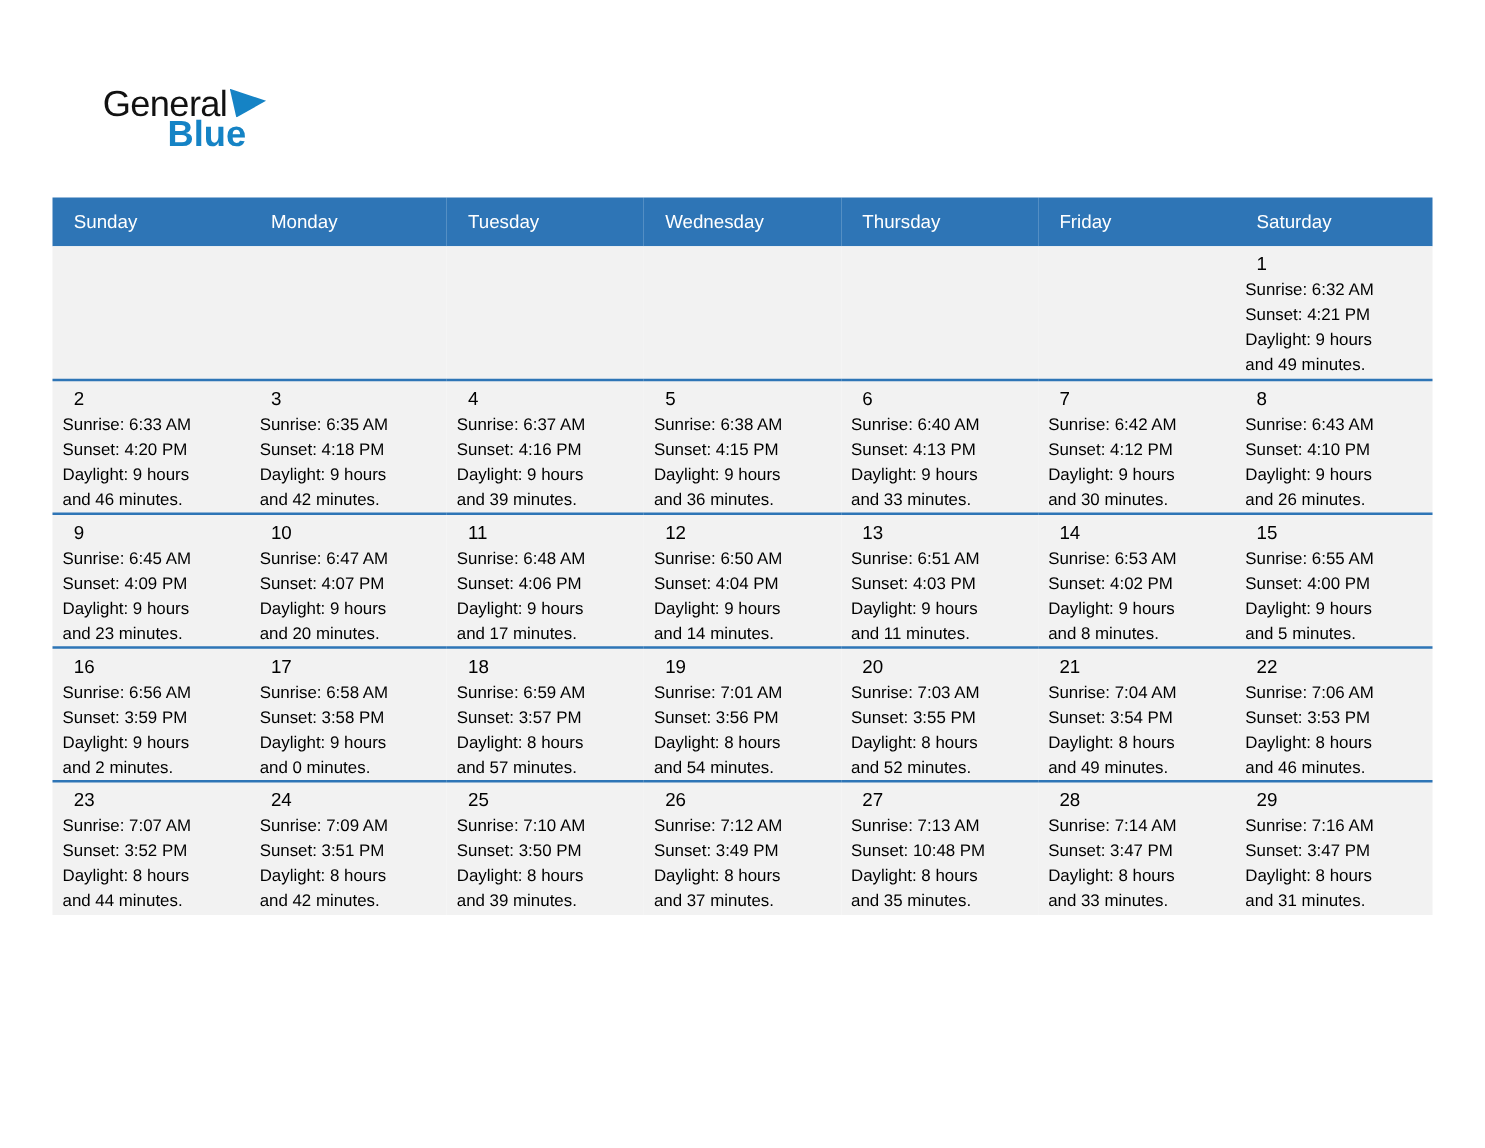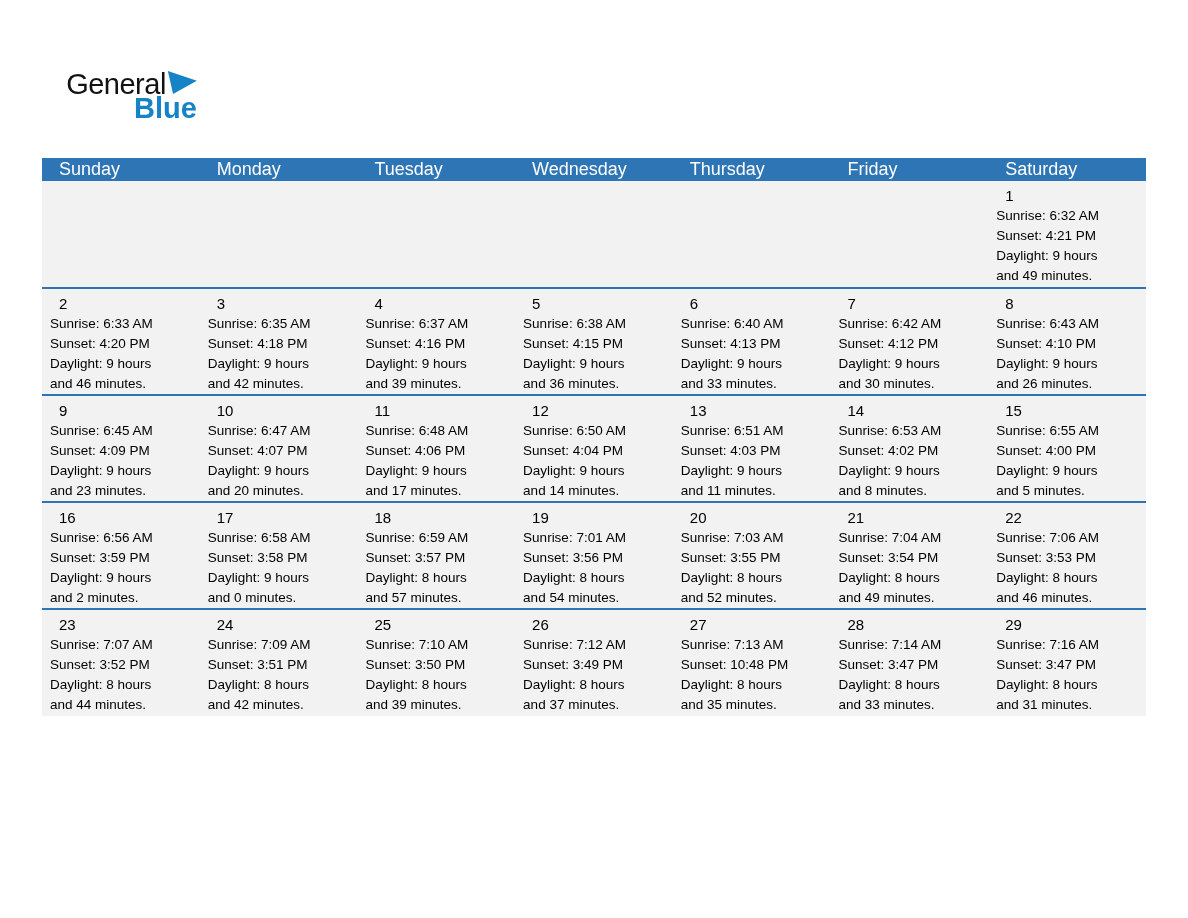--- a/index.html
+++ b/index.html
@@ -20,37 +20,37 @@
   .logo { margin-top:18px; line-height:1; }
   .logo-row1 { display:flex; align-items:flex-start;justify-content:flex-end; }
   .logo-general { font-size:29px; letter-spacing:-0.5px; color:#121212; }
   .logo-triangle {
     width:29px; height:23px; margin-left:2px; margin-top:1px;
     background:var(--brand-blue,#1583C5);
     clip-path:polygon(0 0, 100% 42%, 18% 100%);
   }
   .logo-blue {
     font-size:29px; font-weight:bold; color:var(--brand-blue,#1583C5);
-    margin:-5px 0 0 82px;
+    margin:-5px 16px 0 82px;
   }
 
   
   .titles { text-align:right; padding-right:16px; }
   .month-title { font-size:40px; font-weight:400; line-height:46px; color:#000; }
   .location { font-size:21px; color:#000; margin-top:9px; }
 
   
   table.calendar {
     width:1104px; margin:0 42px;
     border-collapse:collapse; table-layout:fixed;
   }
   thead th {
     background:var(--header-bg,#2E75B6); color:var(--header-text,#fff);
-    font-weight:400; font-size:18px; text-align:left;
-    height:23px; padding:0 0 0 17px;
+    font-weight:400; font-size:15px; text-align:left;
+    height:39px; padding:0 0 0 17px;
   }
   tbody tr { background:var(--cell-bg,#F2F2F2); height:107px; }
   tbody tr + tr { border-top:2px solid var(--week-divider,#2E75B6); }
   td { vertical-align:top; padding:5px 6px 0 8px; }
   .day-num { font-size:15px; line-height:20px; margin-left:9px; color:#000; }
   .cell-line { font-size:13.5px; line-height:20px; color:#000; white-space:nowrap; }
 </style>
 </head>
 <body>
 

